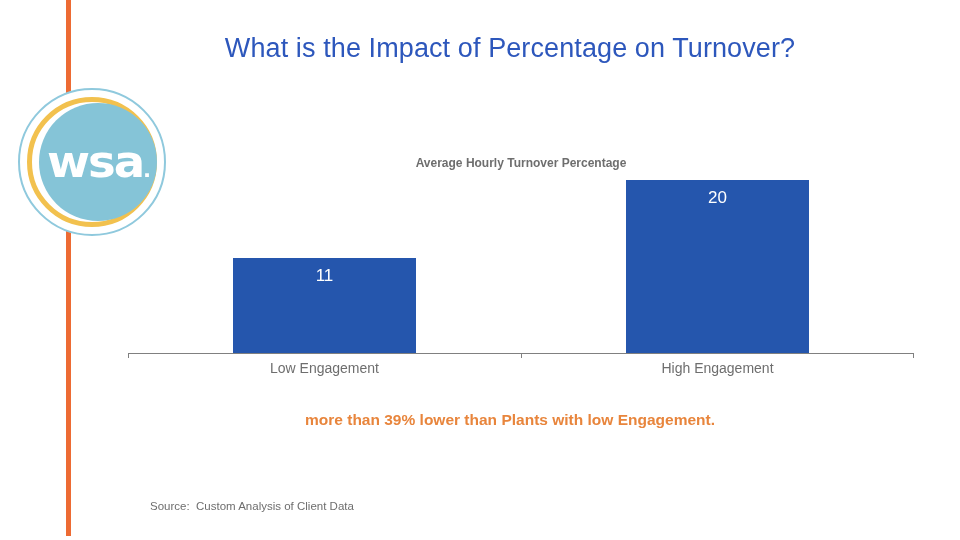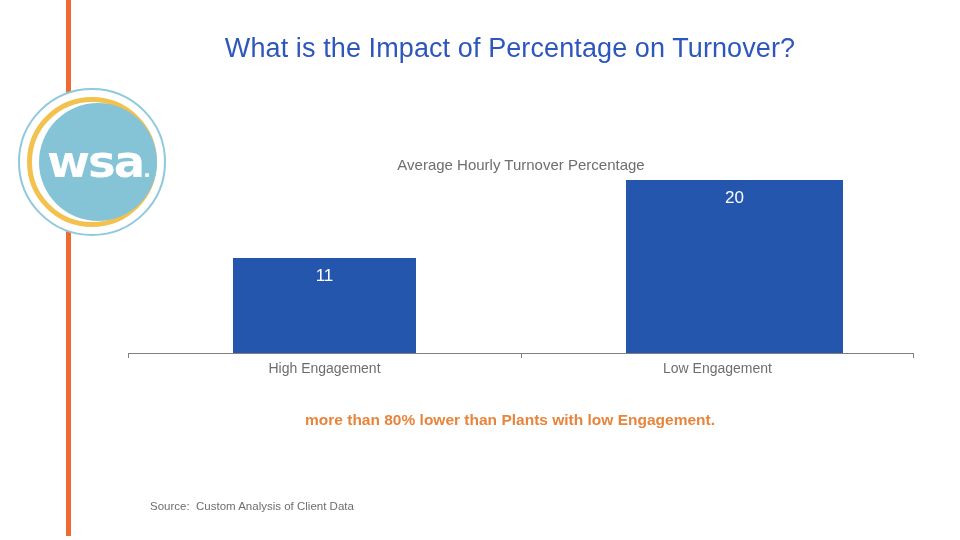--- a/index.html
+++ b/index.html
@@ -109,22 +109,22 @@
     width: 960px;
     height: 540px;
   }
   .chart-title {
     position: absolute;
     left: 128px;
     top: 156px;
     width: 786px;
     text-align: center;
     color: #6E6E6E;
-    font-size: 15px;
-    font-weight: 400;
+    font-size: 12px;
+    font-weight: 700;
   }
 
   .plot {
     position: absolute;
     left: 128px;
     top: 180px;
     width: 786px;
     height: 173px;
   }
   .bar {
@@ -220,35 +220,35 @@
   <div class="slide-title">What is the Impact of Percentage on Turnover?</div>
 
   <div class="chart">
 
     <div class="chart-title">Average Hourly Turnover Percentage</div>
 
     <div class="plot">
       <div class="bar" id="bar-0" style="height: 95.15px; width: 182.745px; left: 105.127px; background: rgb(37, 86, 173); margin-top: 8px;">
         <span class="bar-label">11</span>
       </div>
-      <div class="bar" id="bar-1" style="height: 173px; width: 182.745px; left: 498.127px; background: rgb(37, 86, 173); padding-left: 34px;">
+      <div class="bar" id="bar-1" style="height: 173px; width: 182.745px; left: 498.127px; background: rgb(37, 86, 173);">
         <span class="bar-label">20</span>
       </div>
     </div>
 
     <div class="axis-line"></div>
     <div class="axis-tick tick-start"></div>
     <div class="axis-tick tick-mid"></div>
     <div class="axis-tick tick-end"></div>
 
     <div class="cat-labels">
+      <div class="cat-label">Low Engagement</div>
       <div class="cat-label">High Engagement</div>
-      <div class="cat-label">Low Engagement</div>
     </div>
   </div>
 
   <div class="callout">
-    <div>more than 80% lower than Plants with low Engagement.</div>
+    <div>more than 39% lower than Plants with low Engagement.</div>
   </div>
 
   <div class="source-note">Source:  Custom Analysis of Client Data</div>
 
 </div>
 
 </body></html>

